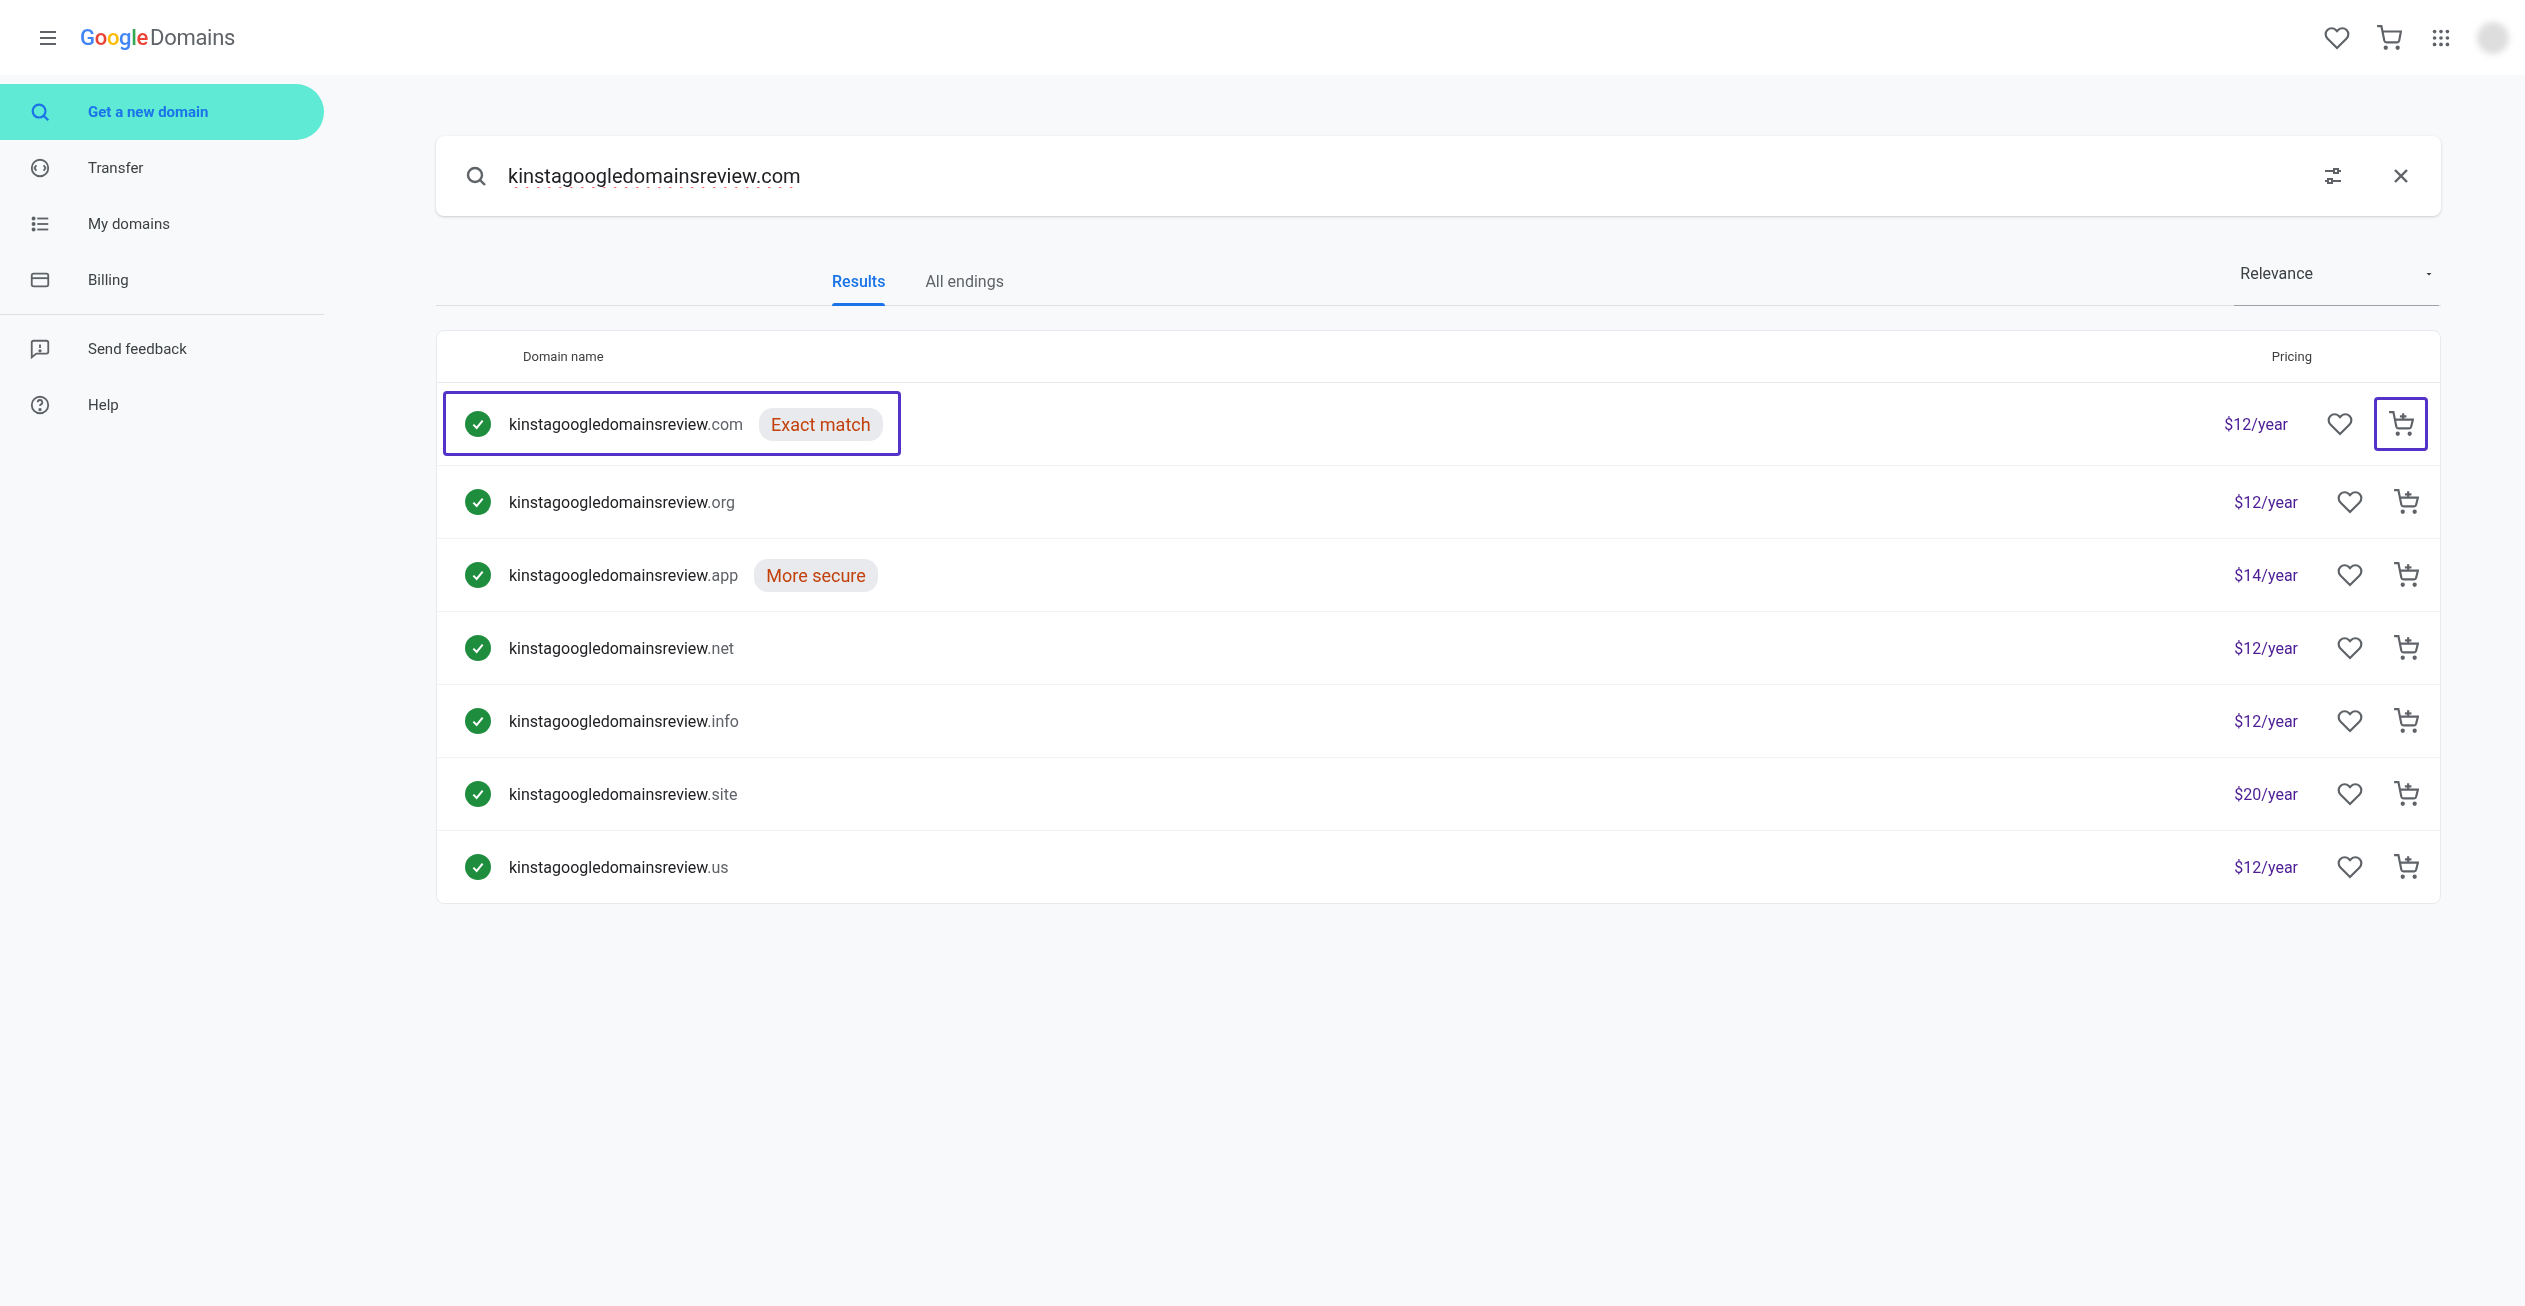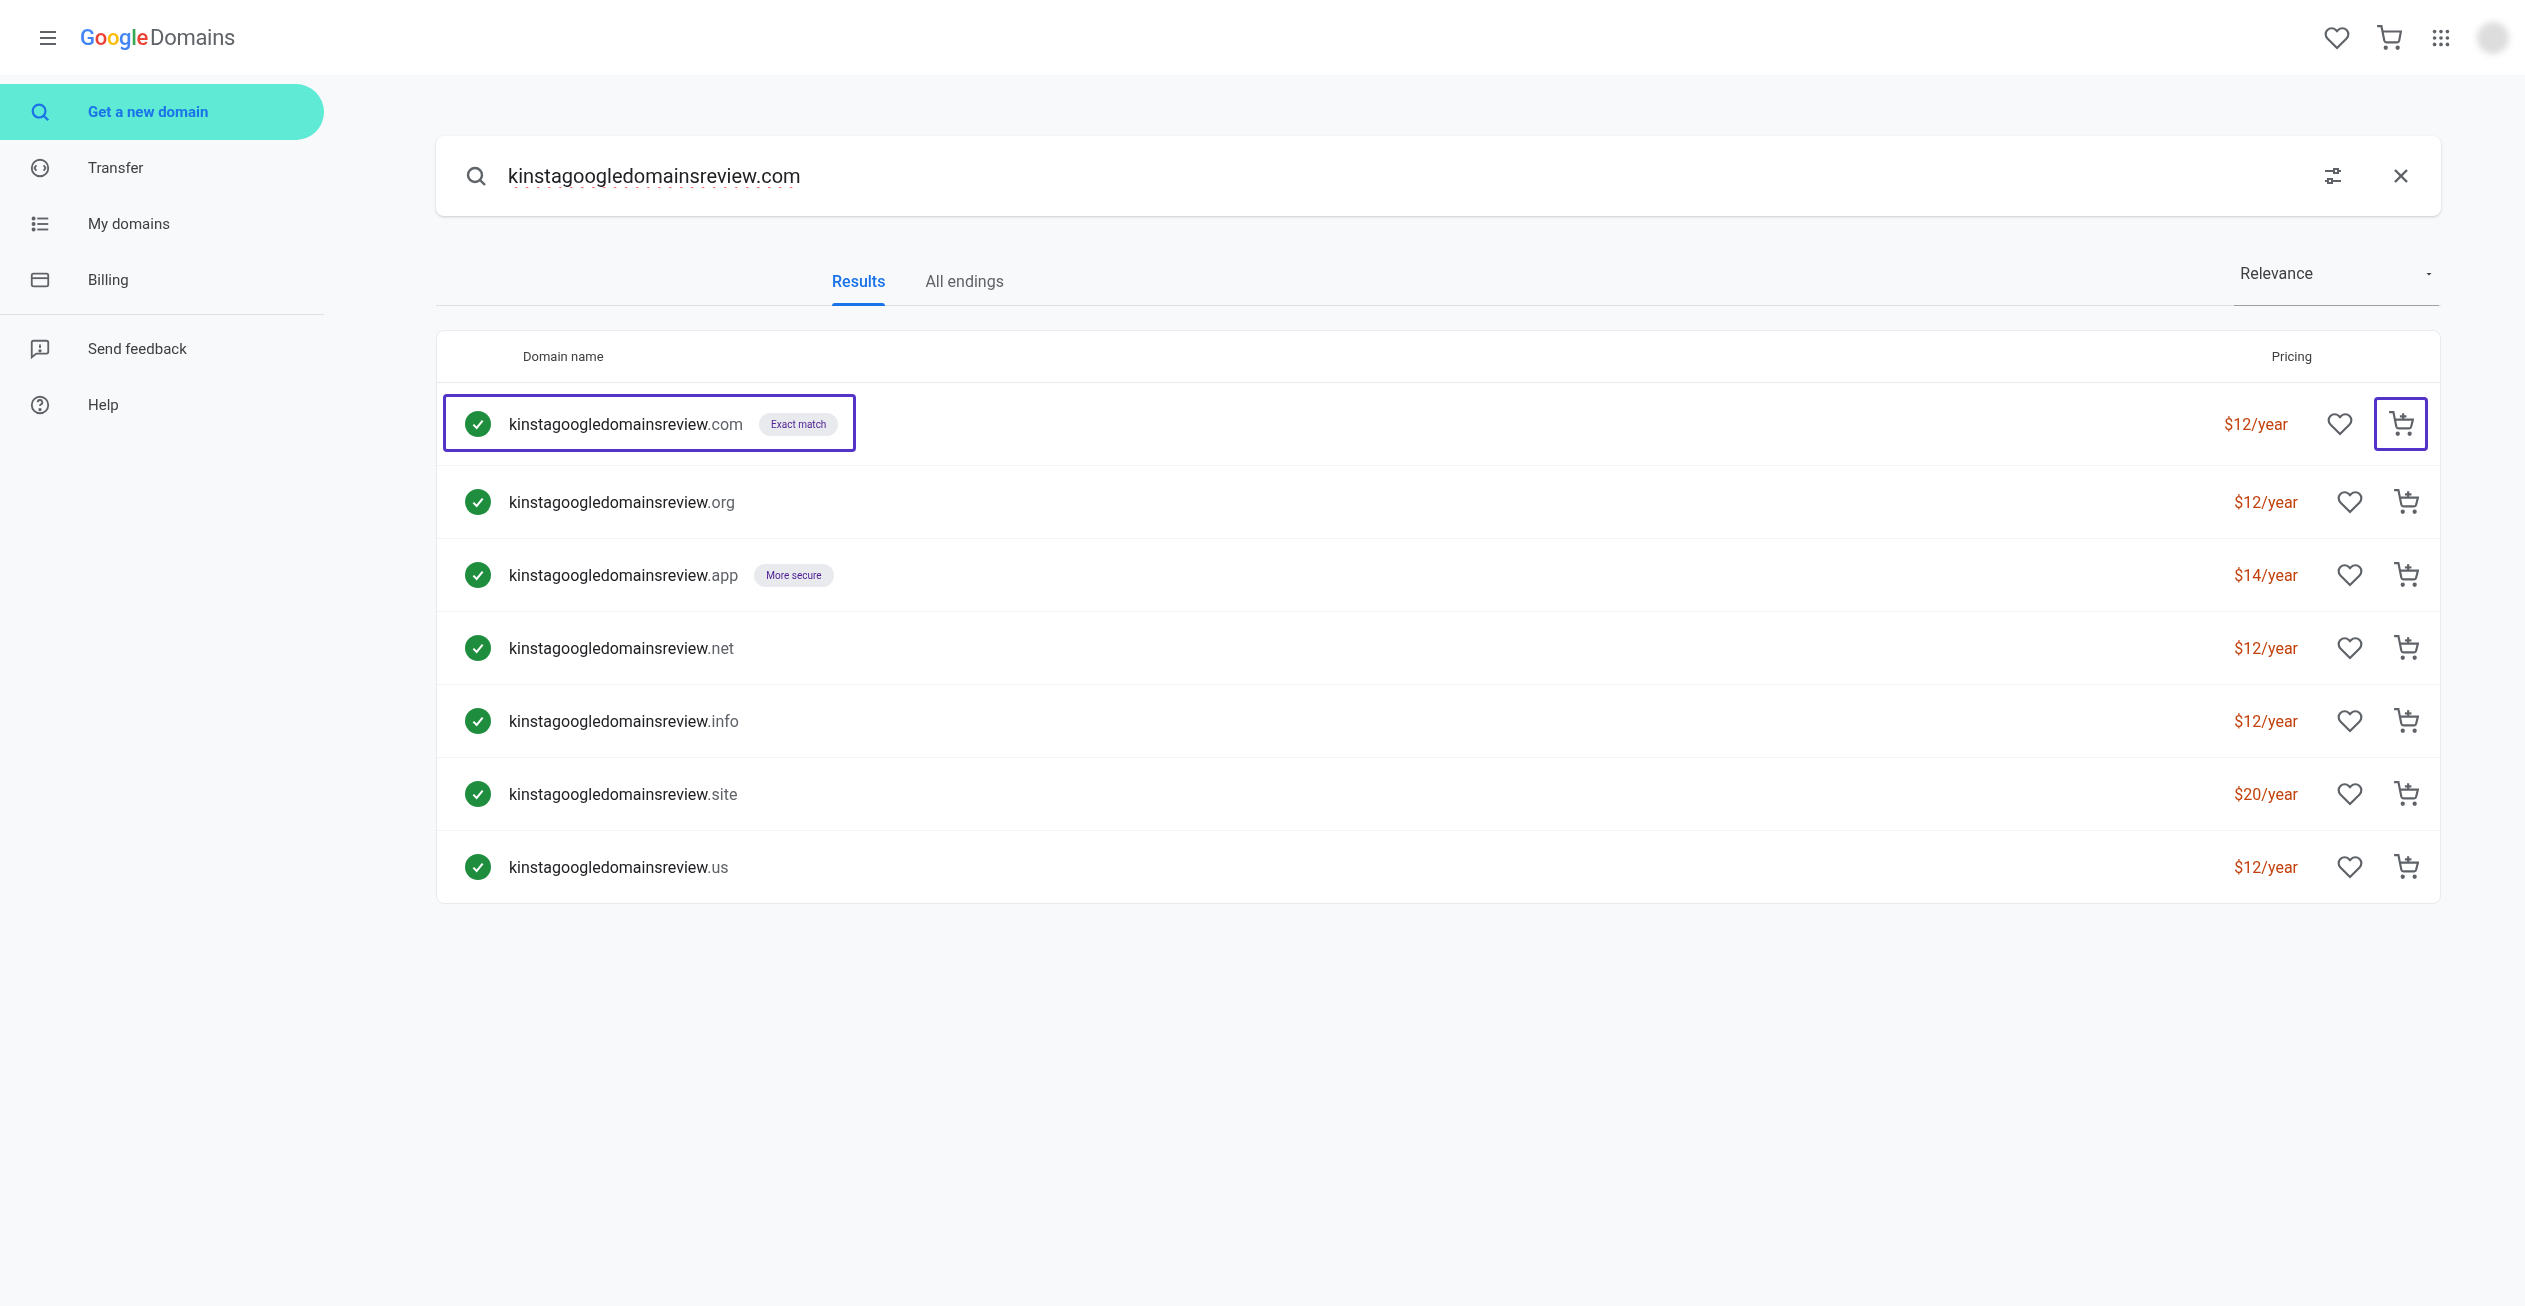--- a/index.html
+++ b/index.html
@@ -190,26 +190,26 @@
   .result-row:last-child { border-bottom:none; }
   .check-circle {
     width:26px; height:26px; border-radius:50%; background:#1e8e3e;
     display:flex; align-items:center; justify-content:center;
     color:#fff; flex-shrink:0;
     margin-right: 18px;
   }
   .domain-text { font-size:16px; color:#202124; }
   .domain-text .tld { color:#5f6368; }
   .chip {
-    background:#e8eaed; color:#4c1d95;
-    font-size:10px; padding:6px 12px; border-radius:14px;
+    background:#e8eaed; color:#c2410c;
+    font-size:18px; padding:6px 12px; border-radius:14px;
     margin-left: 16px;
   }
   .row-spacer { flex:1; }
-  .price { font-size:16px; color:#c2410c; margin-right: 18px; }
+  .price { font-size:16px; color:#4c1d95; margin-right: 18px; }
   .row-icon {
     width:44px; height:44px; display:flex; align-items:center; justify-content:center;
     color:#5f6368; cursor:pointer; border-radius:50%;
   }
 
   .hl-box {
     border:3px solid #5333c8;
     border-radius:4px;
     padding:2px;
     display:inline-flex; align-items:center; justify-content:center;

